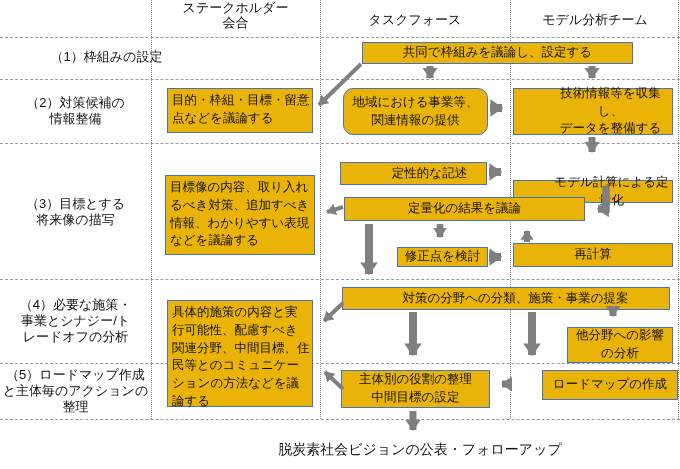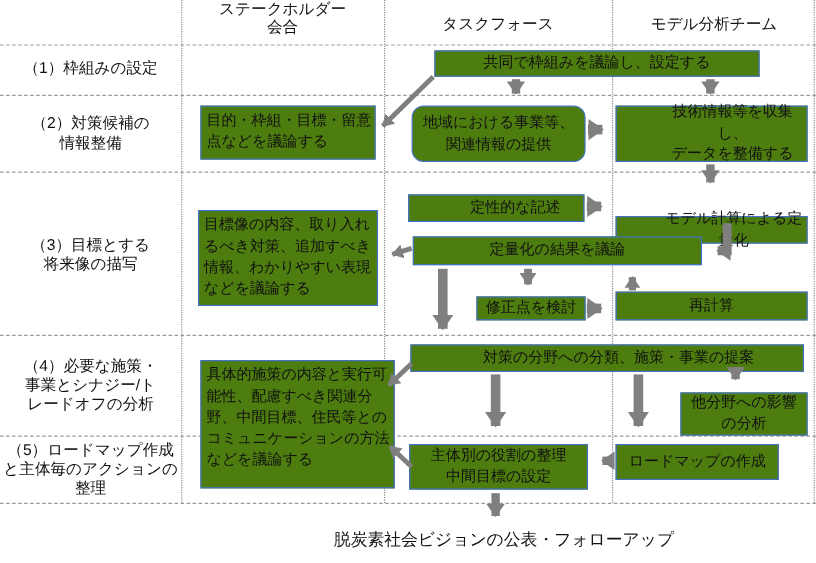--- a/index.html
+++ b/index.html
@@ -11,21 +11,21 @@
   .hline{position:absolute;left:0;width:680px;height:0;border-top:1px dashed #9a9a9a;}
   .colheader{
     position:absolute;text-align:center;font-size:13px;line-height:15px;
     white-space:pre-line;color:#111;
   }
   .rowlabel{
     position:absolute;left:0;width:151px;text-align:center;font-size:13px;
     line-height:16px;white-space:pre-line;color:#111;
   }
   .box{
-    position:absolute;border:1.5px solid #4472c4;background:#4d7c0f;
+    position:absolute;border:1.5px solid #4472c4;background:#eab308;
     display:flex;align-items:center;justify-content:center;
     text-align:center;font-size:12.5px;line-height:1.42;white-space:pre-line;
     box-sizing:border-box;color:#111;
   }
   .box.leftalign{
     text-align:left;justify-content:flex-start;align-items:flex-start;
     padding:3px 2px 2px 4px;white-space:normal;
   }
   .footer{
     position:absolute;left:240px;top:441px;width:360px;text-align:center;
@@ -47,21 +47,21 @@
   <div class="hline" style="top:143px;"></div>
   <div class="hline" style="top:279px;"></div>
   <div class="hline" style="top:363px;"></div>
   <div class="hline" style="top:419px;"></div>
 
   <div class="colheader" style="left:151px;top:0;width:169px;">ステークホルダー
 会合</div>
   <div class="colheader" style="left:320px;top:12px;width:190px;">タスクフォース</div>
   <div class="colheader" style="left:510px;top:12px;width:170px;">モデル分析チーム</div>
 
-  <div class="rowlabel" style="top:49px;">（1）枠組みの設定</div>
+  <div class="rowlabel" style="top:49px;margin-left:31px;">（1）枠組みの設定</div>
   <div class="rowlabel" style="top:95px;">（2）対策候補の
 情報整備</div>
   <div class="rowlabel" style="top:196px;">（3）目標とする
 将来像の描写</div>
   <div class="rowlabel" style="top:297px;">（4）必要な施策・
 事業とシナジー/ト
 レードオフの分析</div>
   <div class="rowlabel" style="top:367px;">（5）ロードマップ作成
 と主体毎のアクションの
 整理</div>
@@ -72,26 +72,26 @@
 関連情報の提供</div>
   <div class="box" style="left:513px;top:88px;width:160px;height:47px;padding-left:35px;">技術情報等を収集し、
 データを整備する</div>
   <div class="box" style="left:340px;top:162px;width:147px;height:23px;padding-left:32px;">定性的な記述</div>
   <div class="box" style="left:513px;top:180px;width:160px;height:23px;padding-left:37px;">モデル計算による定量化</div>
   <div class="box leftalign" style="left:165px;top:175px;width:150px;height:80px;">目標像の内容、取り入れるべき対策、追加すべき情報、わかりやすい表現などを議論する</div>
   <div class="box" style="left:344px;top:197px;width:241px;height:24px;">定量化の結果を議論</div>
   <div class="box" style="left:397px;top:247px;width:91px;height:20px;">修正点を検討</div>
   <div class="box" style="left:513px;top:243px;width:160px;height:24px;">再計算</div>
   <div class="box" style="left:342px;top:287px;width:328px;height:23px;padding-left:19px;">対策の分野への分類、施策・事業の提案</div>
-  <div class="box leftalign" style="left:167px;top:300px;width:162px;height:107px;">具体的施策の内容と実行可能性、配慮すべき関連分野、中間目標、住民等とのコミュニケーションの方法などを議論する</div>
+  <div class="box leftalign" style="left:167px;top:300px;width:146px;height:107px;">具体的施策の内容と実行可能性、配慮すべき関連分野、中間目標、住民等とのコミュニケーションの方法などを議論する</div>
   <div class="box" style="left:567px;top:327px;width:106px;height:36px;">他分野への影響
 の分析</div>
   <div class="box" style="left:341px;top:370px;width:149px;height:38px;">主体別の役割の整理
 中間目標の設定</div>
-  <div class="box" style="left:513px;top:370px;width:136px;height:30px;">ロードマップの作成</div>
+  <div class="box" style="left:542px;top:370px;width:136px;height:30px;">ロードマップの作成</div>
 
   <div class="footer">脱炭素社会ビジョンの公表・フォローアップ</div>
 
   <svg class="arrows" width="680" height="469" viewBox="0 0 680 469">
     <defs>
       <marker id="head" markerWidth="1.8" markerHeight="2.3" refX="1.45" refY="1.1" orient="auto" markerUnits="strokeWidth">
         <path d="M0,0 L1.6,1.1 L0,2.2 Z" fill="#7f7f7f"></path>
       </marker>
       <marker id="head2" markerWidth="2.6" markerHeight="3.1" refX="2.2" refY="1.5" orient="auto" markerUnits="strokeWidth">
         <path d="M0,0 L2.4,1.5 L0,3 Z" fill="#7f7f7f"></path>

